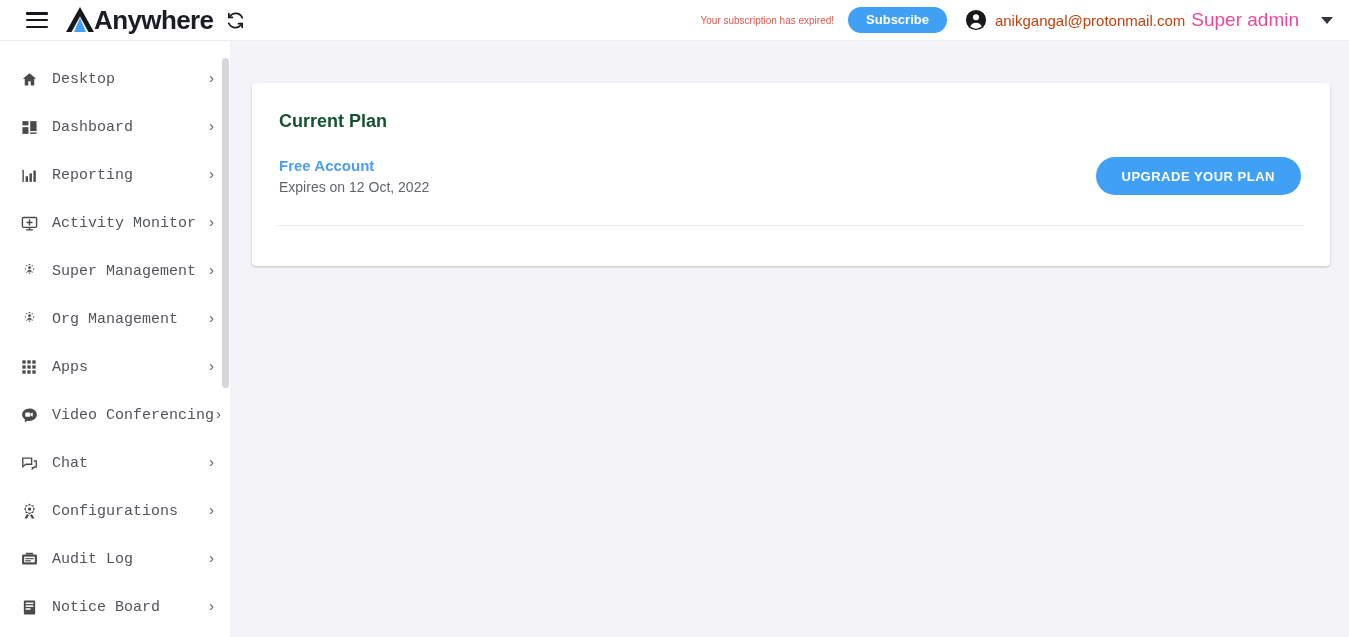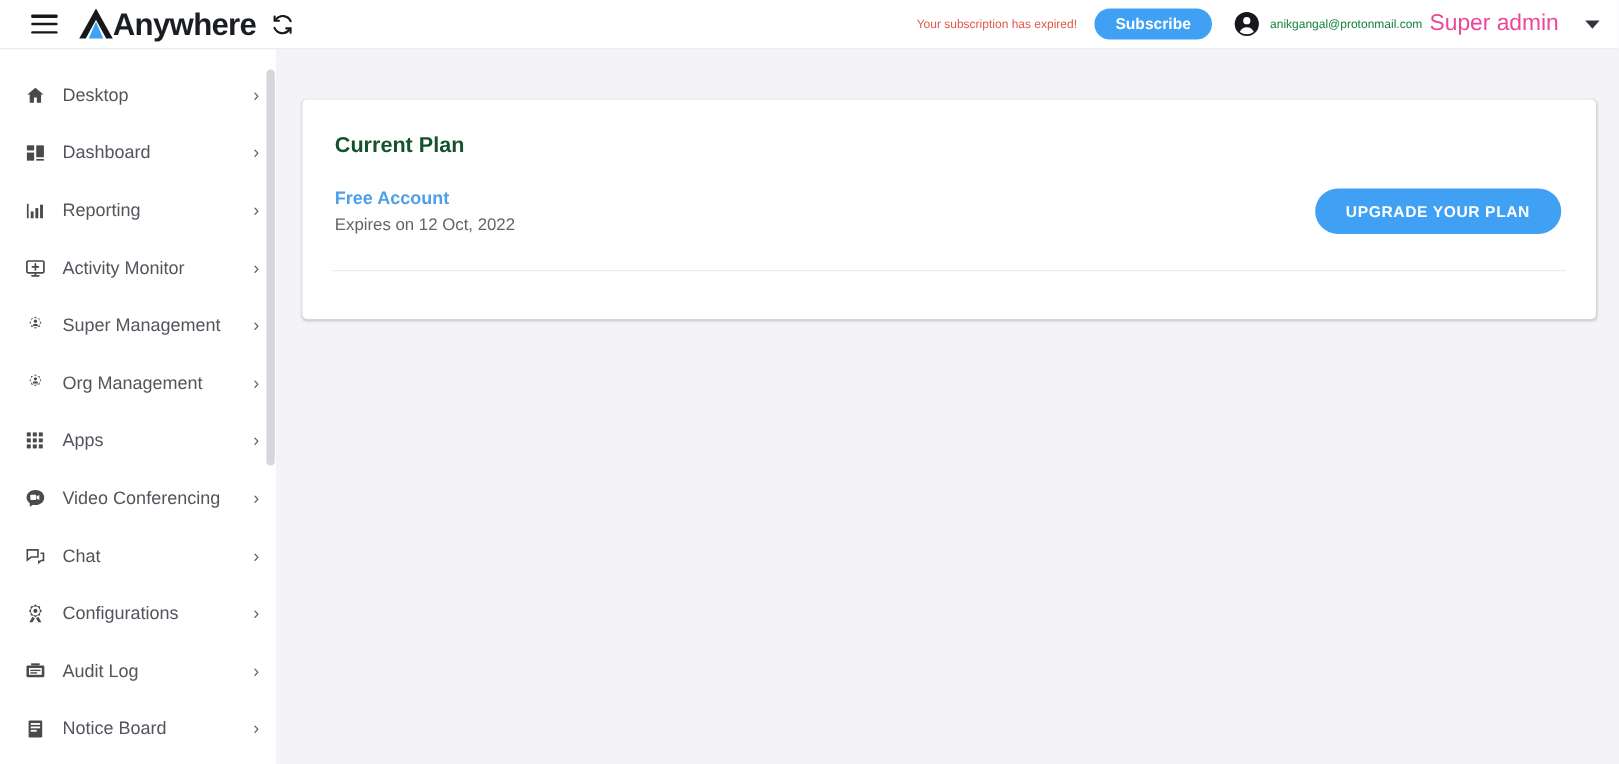--- a/index.html
+++ b/index.html
@@ -55,39 +55,39 @@
     border: none; border-radius: 14px;
     font-size: 13px; font-weight: bold;
     padding: 5px 18px; cursor: pointer;
     font-family: "Liberation Sans", sans-serif;
     line-height: 16px;
   }
   .user-area {
     display: flex; align-items: center; margin-left: 18px; cursor: pointer;
   }
   .avatar-icon { display: flex; align-items: center; margin-right: 8px; }
-  .user-email { font-size: 10px; color: #15803d; white-space: nowrap; }
+  .user-email { font-size: 15px; color: #c2410c; white-space: nowrap; }
   .user-role { font-size: 19px; color: #ec4899; margin-left: 6px; white-space: nowrap; }
   .caret-down {
     width: 0; height: 0; margin-left: 22px;
     border-left: 6px solid transparent;
     border-right: 6px solid transparent;
     border-top: 7px solid #33373d;
     cursor: pointer;
   }
 
   
   .sidebar {
     position: absolute; top: 41px; left: 0;
     width: 230px; height: 596px;
     background: #ffffff;
     overflow: hidden;
     z-index: 20;
   }
-  .nav-list { padding-top: 14px; }
+  .nav-list { padding-top: 14px; font-family: Liberation Mono, monospace; }
   .nav-item {
     position: relative;
     height: 48px;
     display: flex; align-items: center;
     padding-left: 18px; padding-right: 14px;
     cursor: pointer;
   }
   .nav-icon {
     width: 22px; height: 22px;
     display: flex; align-items: center; justify-content: center;

